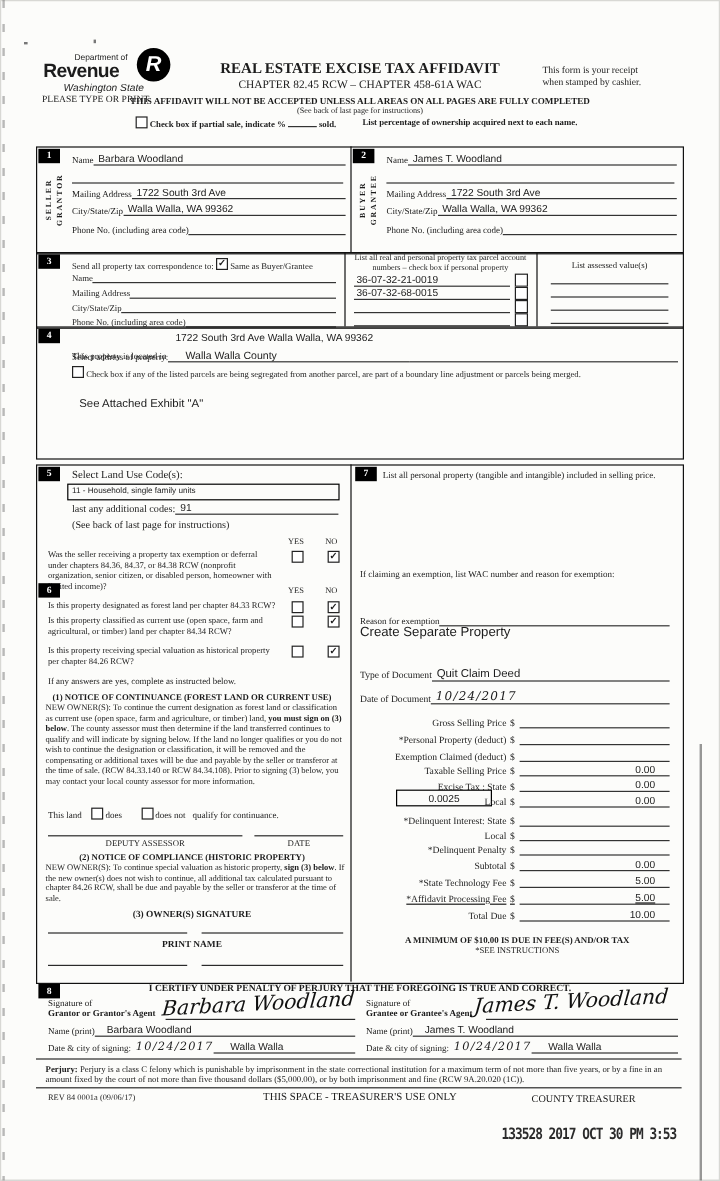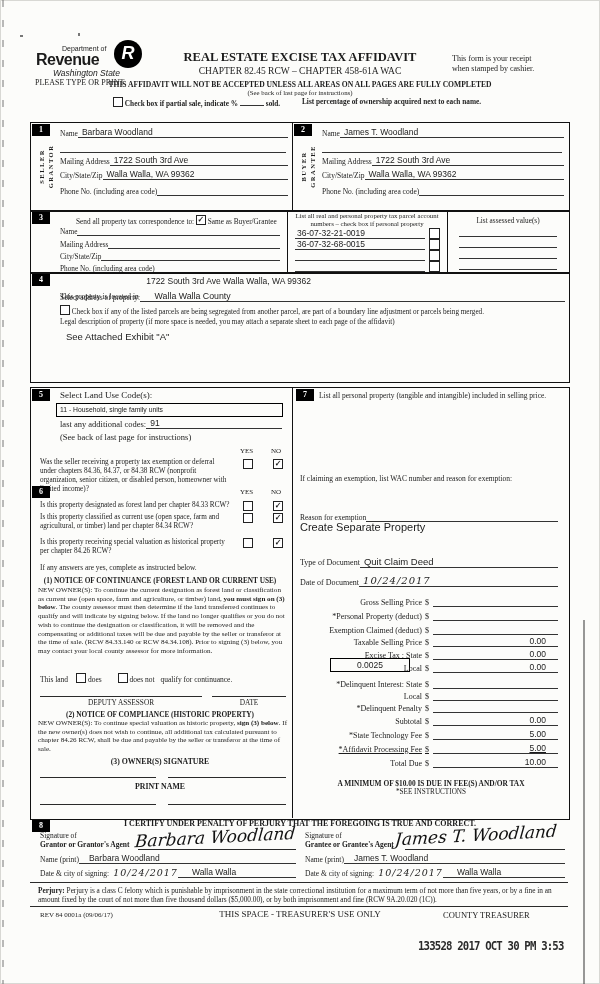--- a/index.html
+++ b/index.html
@@ -121,21 +121,21 @@
   <div class="frow" style="left:322px;top:185px;width:242px;">
     <span>Phone No. (including area code)</span>
     <span class="fval"></span>
   </div>
 
   <div class="box" style="left:30px;top:210px;width:538px;height:62px;"></div>
   <div class="vline" style="left:287px;top:210px;height:62px;"></div>
   <div class="vline" style="left:447px;top:210px;height:62px;"></div>
   <div class="badge" style="left:32px;top:212px;">3</div>
 
-  <div class="abs" style="left:76px;top:215px;font-size:7.3px;">
+  <div class="abs" style="left:60px;top:215px;font-size:7.3px;">
     <span>Send all property tax correspondence to:</span>
     <span class="cb">✓</span>
     <span>Same as Buyer/Grantee</span>
   </div>
   <div class="frow" style="left:60px;top:225px;width:220px;font-size:7.3px;">
     <span>Name</span>
     <span class="fval"></span>
   </div>
   <div class="frow" style="left:60px;top:238px;width:220px;font-size:7.3px;">
     <span>Mailing Address</span>
@@ -183,21 +183,20 @@
     <span class="fval"></span>
   </div>
   <div class="abs" style="left:60px;top:291px;font-size:7.5px;">
     <span>This property is located in</span>
     <span class="typed" style="font-size:8.8px;margin-left:14px;">Walla Walla County</span>
   </div>
   <div class="abs" style="left:60px;top:305px;font-size:7.2px;width:500px;">
     <span class="cb"></span>
     <span>Check box if any of the listed parcels are being segregated from another parcel, are part of a boundary line adjustment or parcels being merged.</span>
   </div>
-  <div class="abs" style="left:60px;top:318px;font-size:7.2px;width:500px;">Legal description of property (if more space is needed, you may attach a separate sheet to each page of the affidavit)</div>
   <div class="abs typed" style="left:66px;top:331px;font-size:9.5px;">See Attached Exhibit "A"</div>
 
   <div class="box" style="left:30px;top:387px;width:538px;height:431px;"></div>
   <div class="vline" style="left:292px;top:387px;height:431px;"></div>
 
   <div class="badge" style="left:32px;top:389px;">5</div>
   <div class="abs" style="left:60px;top:390px;font-size:9px;">Select Land Use Code(s):</div>
   <div class="abs typed" style="left:56px;top:403px;width:222px;height:12px;border:1px solid #000;font-size:6.8px;line-height:12px;padding-left:3px;">11 - Household, single family units</div>
   <div class="frow" style="left:60px;top:418px;width:222px;font-size:8.5px;">
     <span>last any additional codes:</span>

